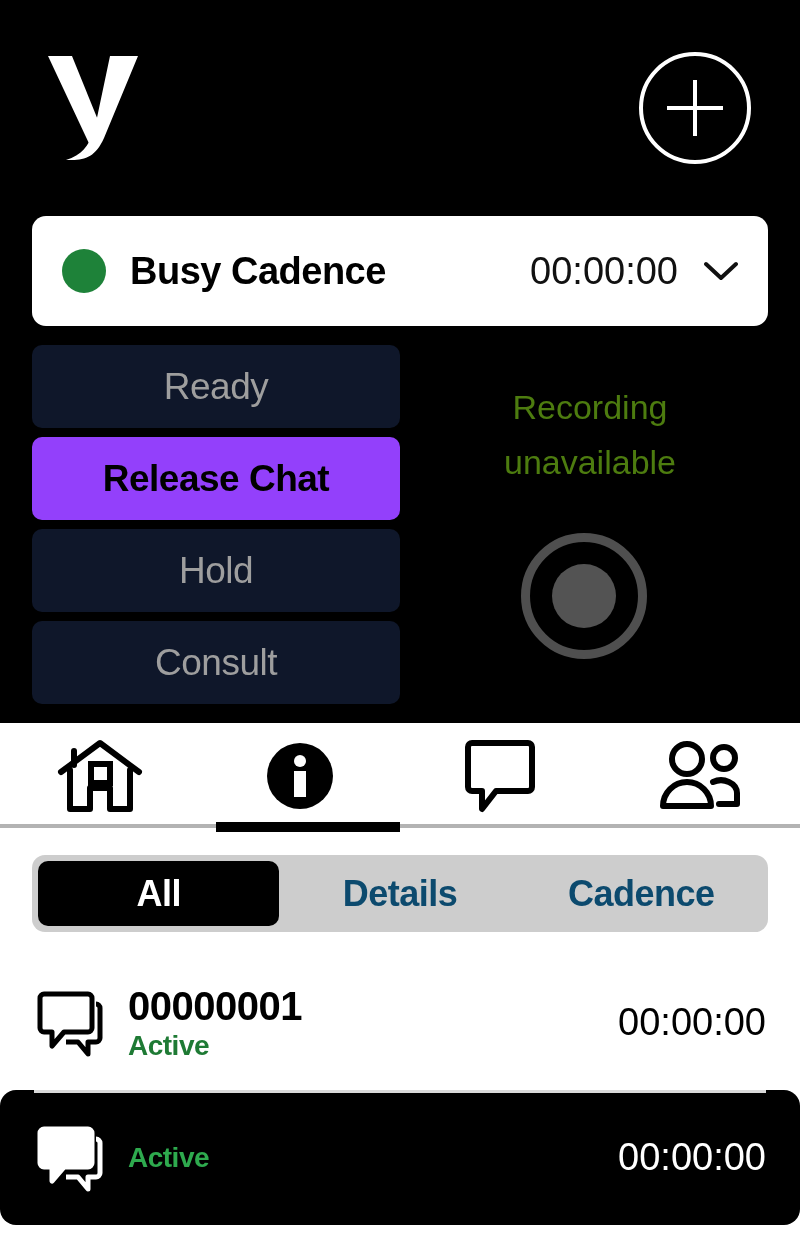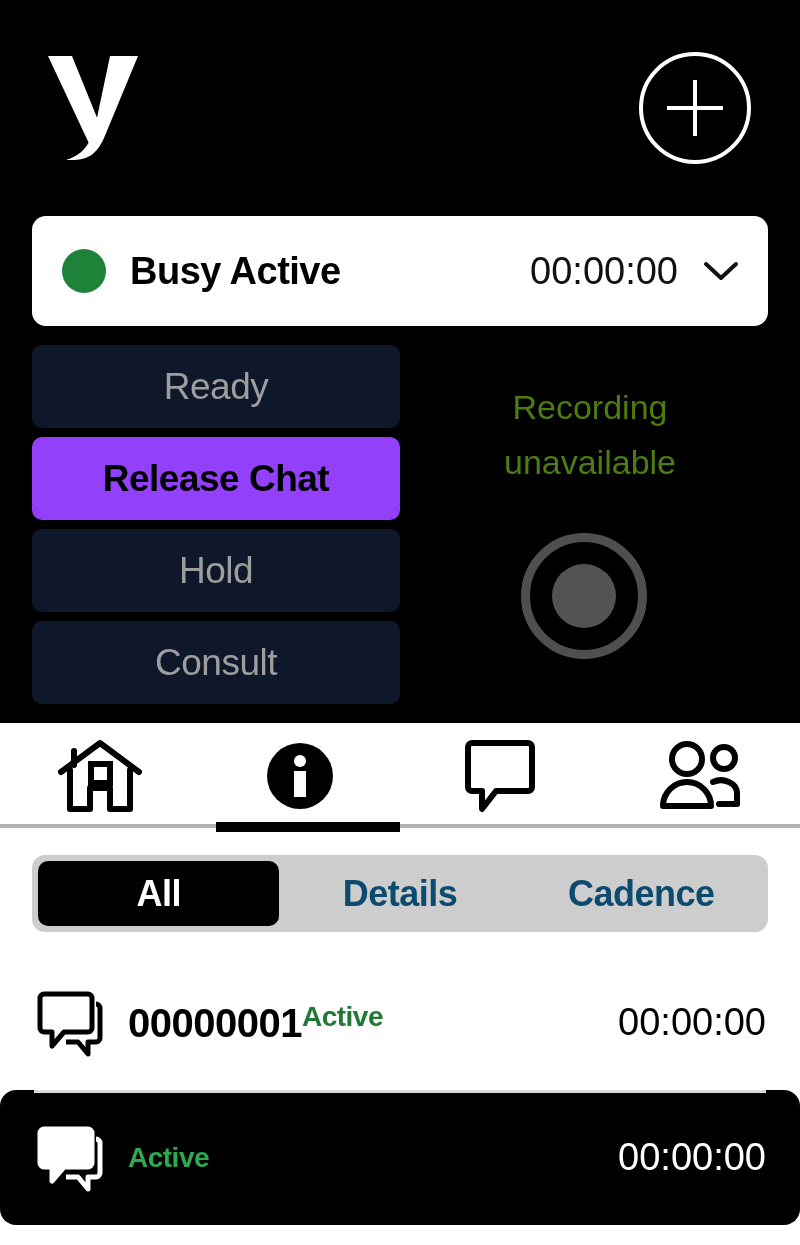--- a/index.html
+++ b/index.html
@@ -130,21 +130,21 @@
     display:flex; align-items:center; padding:0 34px;
   }
   .row.selected {
     background:#000000; border-radius:16px;
     width:800px;
   }
   .row-sep {
     position:absolute; left:34px; top:0; width:732px; height:3px; background:#d9d9d9;
   }
   .row-icon { width:76px; flex:0 0 auto; display:flex; align-items:center; justify-content:center; }
-  .row-main { margin-left:18px; display:flex; flex-direction:row; justify-content:center; }
+  .row-main { margin-left:18px; display:flex; flex-direction:column; justify-content:center; }
   .row-id { font-size:40px; font-weight:bold; color:#000; line-height:1.15; letter-spacing:-0.5px; }
   .row.selected .row-id { color:#ffffff; }
   .row-state { font-size:28px; color:#1e7a34; line-height:1.2; letter-spacing:-0.5px;font-weight:bold; }
   .row.selected .row-state { color:#2eaa4e; }
   .row-timer { margin-left:auto; font-size:38px; color:#000; letter-spacing:0px; }
   .row.selected .row-timer { color:#ffffff; }
 </style>
 </head>
 <body>
 
@@ -161,21 +161,21 @@
       </div>
 
       <div class="add-btn">
         <span class="plus-h"></span>
         <span class="plus-v"></span>
       </div>
     </div>
 
     <div class="status-pill">
       <span class="status-dot" style="background:#1e8239"></span>
-      <span class="status-label">Busy Active</span>
+      <span class="status-label">Busy Cadence</span>
       <span class="status-timer">00:00:00</span>
       <span class="chev">
         <svg width="34" height="20" viewBox="0 0 34 20" xmlns="http://www.w3.org/2000/svg">
           <path d="M2 3 L17 17 L32 3" fill="none" stroke="#111" stroke-width="4" stroke-linecap="round" stroke-linejoin="round"></path>
         </svg>
       </span>
     </div>
 
     <div class="actions">
       <div class="act-btn disabled">Ready</div>

